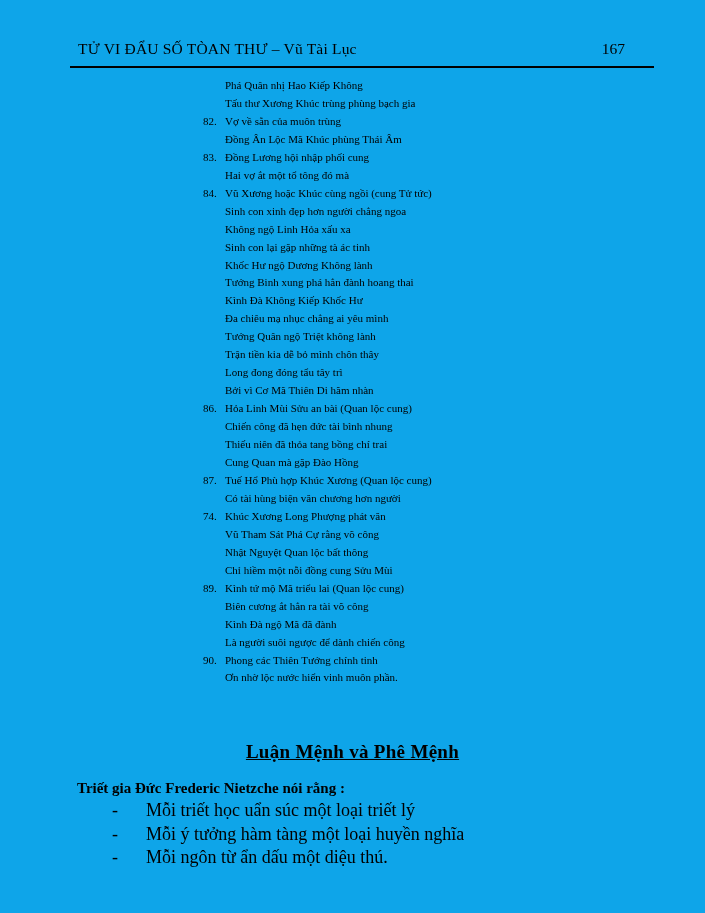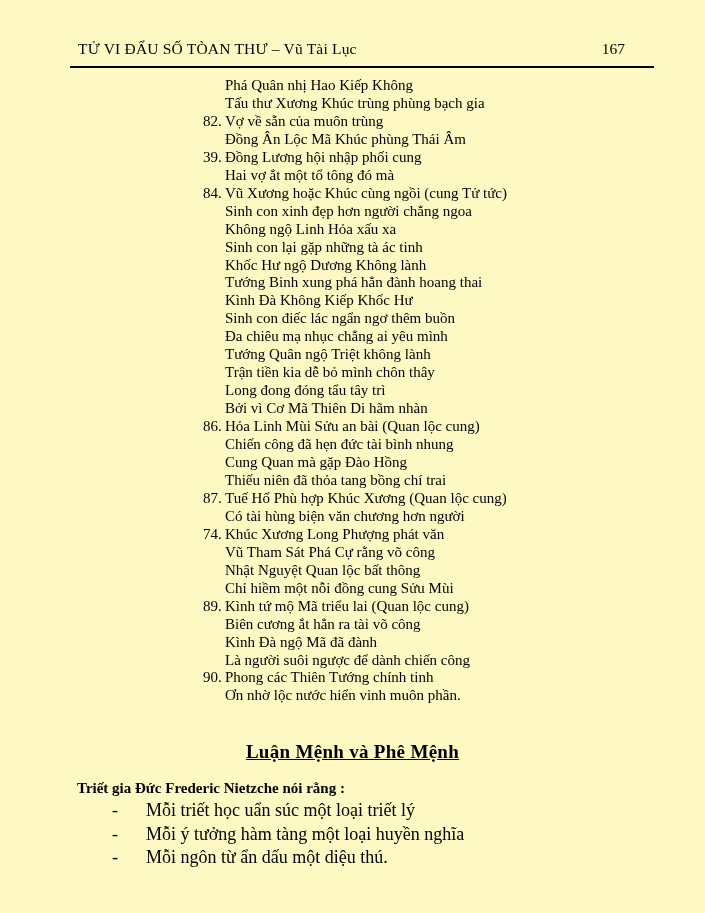--- a/index.html
+++ b/index.html
@@ -5,21 +5,21 @@
   html, body {
     margin: 0;
     padding: 0;
     background: #ffffff;
     overflow: hidden;
   }
   .page {
     position: relative;
     width: 705px;
     height: 913px;
-    background: #fef9c3;
+    background: #0ea5e9;
     color: #000000;
     font-family: "Liberation Serif", "DejaVu Serif", serif;
   }
   .header-row {
     position: absolute;
     top: 40px;
     left: 78px;
     right: 55px;
     display: flex;
     justify-content: space-between;
@@ -36,21 +36,21 @@
     width: 584px;
     height: 0;
     border: none;
     border-top: 2px solid #000000;
     margin: 0;
   }
   .verse-list {
     position: absolute;
     top: 77px;
     left: 203px;
-    font-size: 15px;
+    font-size: 11px;
     line-height: 17.95px;
   }
   .verse-line { white-space: nowrap; }
   .verse-num {
     display: inline-block;
     width: 22px;
   }
   .section-heading {
     position: absolute;
     top: 741px;
@@ -98,39 +98,38 @@
     <span class="header-pagenum">167</span>
   </div>
 
   <hr class="header-rule">
 
   <div class="verse-list">
       <div class="verse-line"><span class="verse-num"></span><span>Phá Quân nhị Hao Kiếp Không</span></div>
       <div class="verse-line"><span class="verse-num"></span><span>Tấu thư Xương Khúc trùng phùng bạch gia</span></div>
       <div class="verse-line"><span class="verse-num">82.</span><span>Vợ về sẵn của muôn trùng</span></div>
       <div class="verse-line"><span class="verse-num"></span><span>Đồng Ân Lộc Mã Khúc phùng Thái Âm</span></div>
-      <div class="verse-line"><span class="verse-num">39.</span><span>Đồng Lương hội nhập phối cung</span></div>
+      <div class="verse-line"><span class="verse-num">83.</span><span>Đồng Lương hội nhập phối cung</span></div>
       <div class="verse-line"><span class="verse-num"></span><span>Hai vợ ắt một tổ tông đó mà</span></div>
       <div class="verse-line"><span class="verse-num">84.</span><span>Vũ Xương hoặc Khúc cùng ngồi (cung Tử tức)</span></div>
       <div class="verse-line"><span class="verse-num"></span><span>Sinh con xinh đẹp hơn người chẳng ngoa</span></div>
       <div class="verse-line"><span class="verse-num"></span><span>Không ngộ Linh Hỏa xấu xa</span></div>
       <div class="verse-line"><span class="verse-num"></span><span>Sinh con lại gặp những tà ác tinh</span></div>
       <div class="verse-line"><span class="verse-num"></span><span>Khốc Hư ngộ Dương Không lành</span></div>
       <div class="verse-line"><span class="verse-num"></span><span>Tướng Binh xung phá hẳn đành hoang thai</span></div>
       <div class="verse-line"><span class="verse-num"></span><span>Kình Đà Không Kiếp Khốc Hư</span></div>
-      <div class="verse-line"><span class="verse-num"></span><span>Sinh con điếc lác ngẩn ngơ thêm buồn</span></div>
       <div class="verse-line"><span class="verse-num"></span><span>Đa chiêu mạ nhục chẳng ai yêu mình</span></div>
       <div class="verse-line"><span class="verse-num"></span><span>Tướng Quân ngộ Triệt không lành</span></div>
       <div class="verse-line"><span class="verse-num"></span><span>Trận tiền kia dễ bỏ mình chôn thây</span></div>
       <div class="verse-line"><span class="verse-num"></span><span>Long đong đóng tẩu tây trì</span></div>
       <div class="verse-line"><span class="verse-num"></span><span>Bởi vì Cơ Mã Thiên Di hãm nhàn</span></div>
       <div class="verse-line"><span class="verse-num">86.</span><span>Hỏa Linh Mùi Sửu an bài (Quan lộc cung)</span></div>
       <div class="verse-line"><span class="verse-num"></span><span>Chiến công đã hẹn đức tài bình nhung</span></div>
+      <div class="verse-line"><span class="verse-num"></span><span>Thiếu niên đã thỏa tang bồng chí trai</span></div>
       <div class="verse-line"><span class="verse-num"></span><span>Cung Quan mà gặp Đào Hồng</span></div>
-      <div class="verse-line"><span class="verse-num"></span><span>Thiếu niên đã thỏa tang bồng chí trai</span></div>
       <div class="verse-line"><span class="verse-num">87.</span><span>Tuế Hổ Phù hợp Khúc Xương (Quan lộc cung)</span></div>
       <div class="verse-line"><span class="verse-num"></span><span>Có tài hùng biện văn chương hơn người</span></div>
       <div class="verse-line"><span class="verse-num">74.</span><span>Khúc Xương Long Phượng phát văn</span></div>
       <div class="verse-line"><span class="verse-num"></span><span>Vũ Tham Sát Phá Cự rằng võ công</span></div>
       <div class="verse-line"><span class="verse-num"></span><span>Nhật Nguyệt Quan lộc bất thông</span></div>
       <div class="verse-line"><span class="verse-num"></span><span>Chỉ hiềm một nỗi đồng cung Sửu Mùi</span></div>
       <div class="verse-line"><span class="verse-num">89.</span><span>Kình tứ mộ Mã triểu lai (Quan lộc cung)</span></div>
       <div class="verse-line"><span class="verse-num"></span><span>Biên cương ắt hẳn ra tài võ công</span></div>
       <div class="verse-line"><span class="verse-num"></span><span>Kình Đà ngộ Mã đã đành</span></div>
       <div class="verse-line"><span class="verse-num"></span><span>Là người suôi ngược để dành chiến công</span></div>

